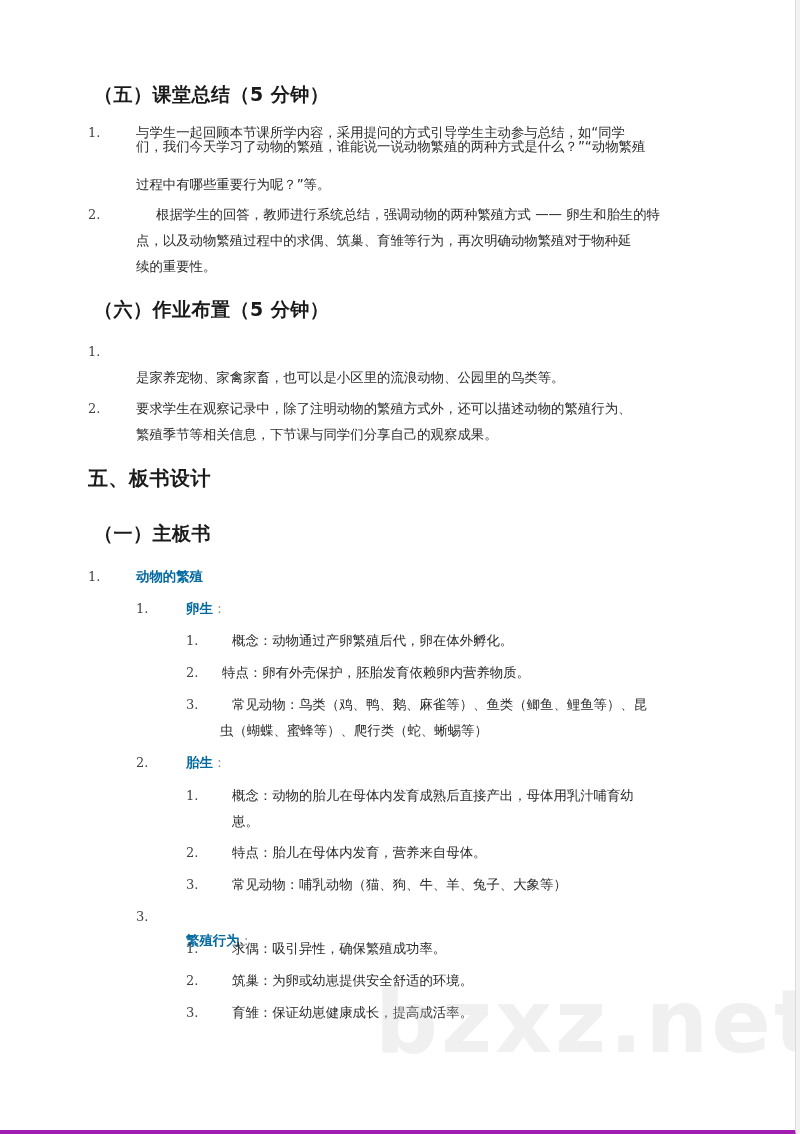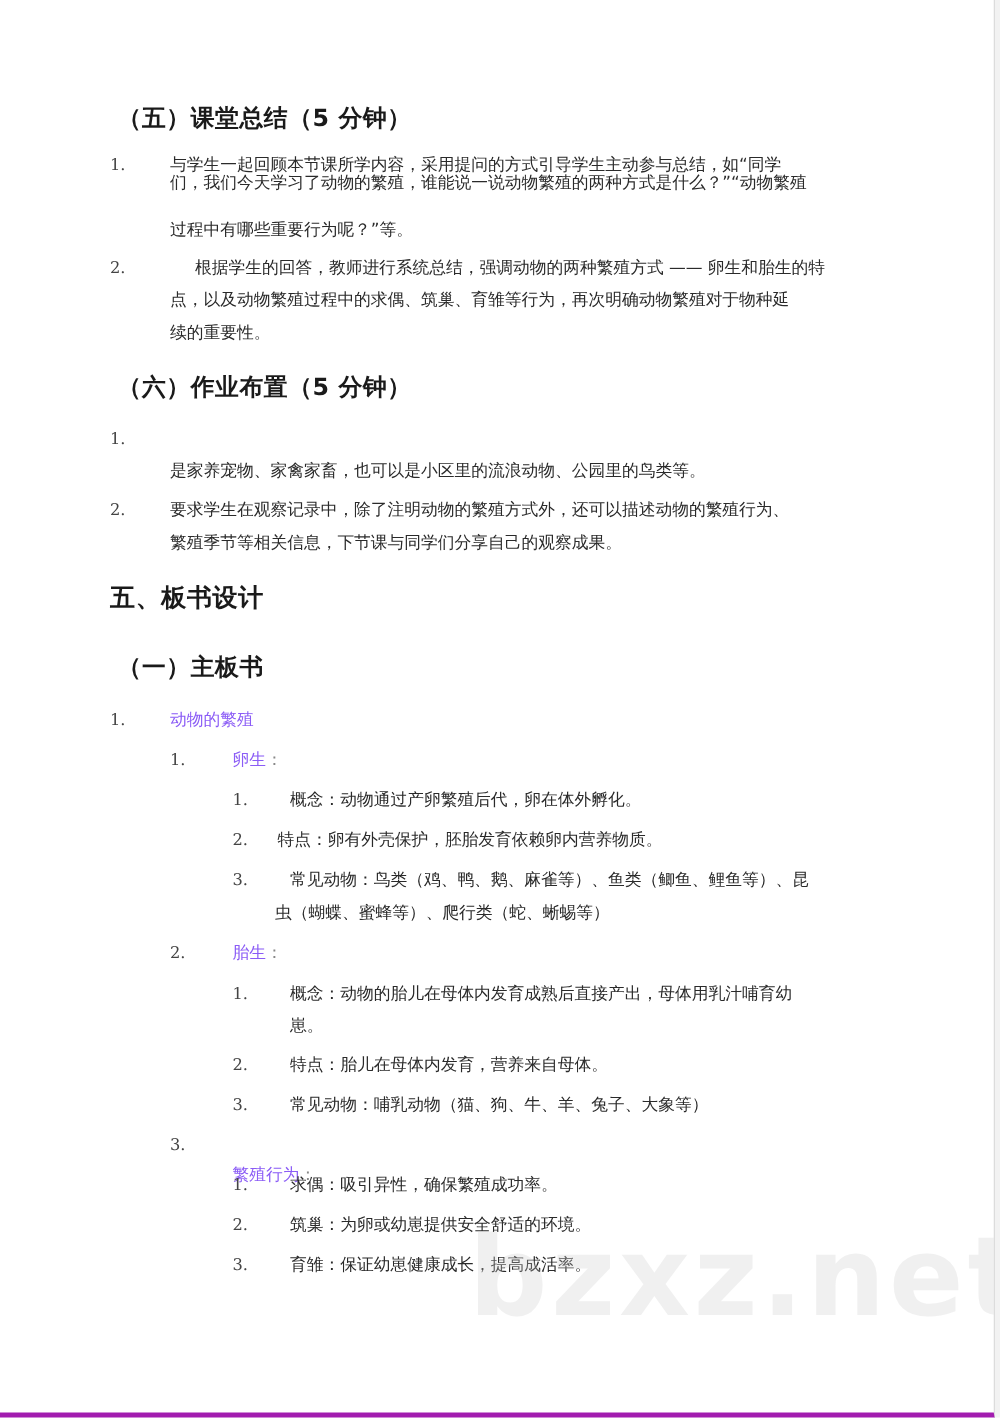--- a/index.html
+++ b/index.html
@@ -44,21 +44,21 @@
       line-height: 25.5px;
       color: #2a2a2a;
     }
     .num {
       position: absolute;
       font-family: "DejaVu Serif", "Liberation Serif", serif;
       font-size: 13px;
       color: #444;
     }
     .txt { position: absolute; }
-    .bold { font-weight: normal; color: #8b5cf6; }
+    .bold { font-weight: bold; color: #0369a1; }
     .watermark {
       position: absolute;
       left: 375px;
       top: 978px;
       font-family: "DejaVu Sans", "Liberation Sans", sans-serif;
       font-size: 88px;
       font-weight: bold;
       color: rgba(200, 200, 200, 0.28);
       letter-spacing: 3px;
       pointer-events: none;

